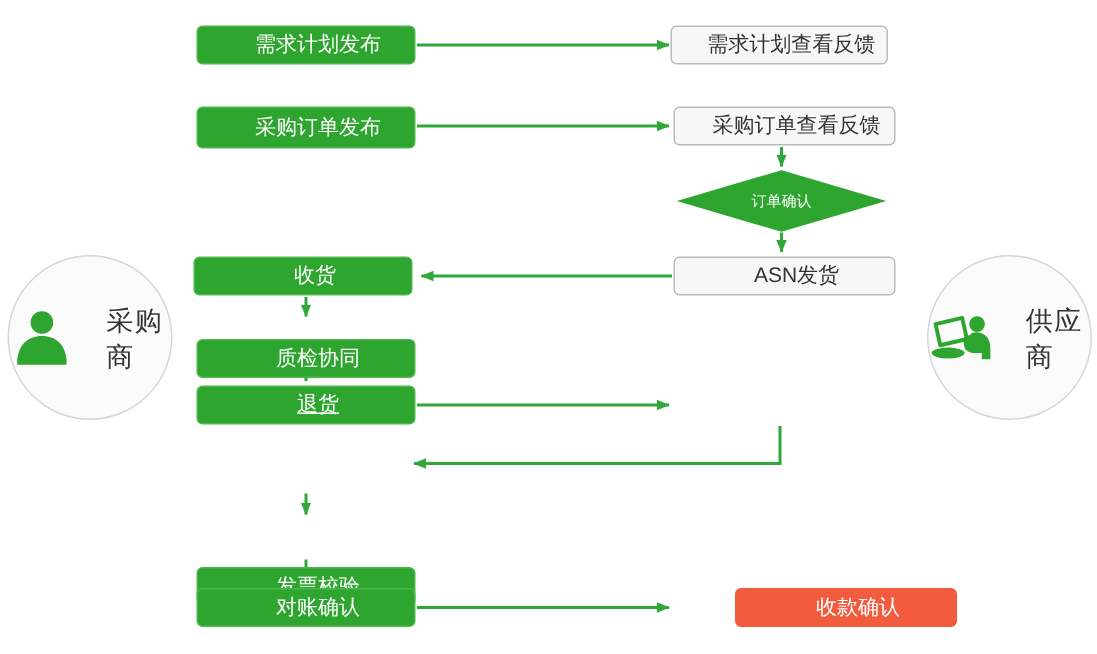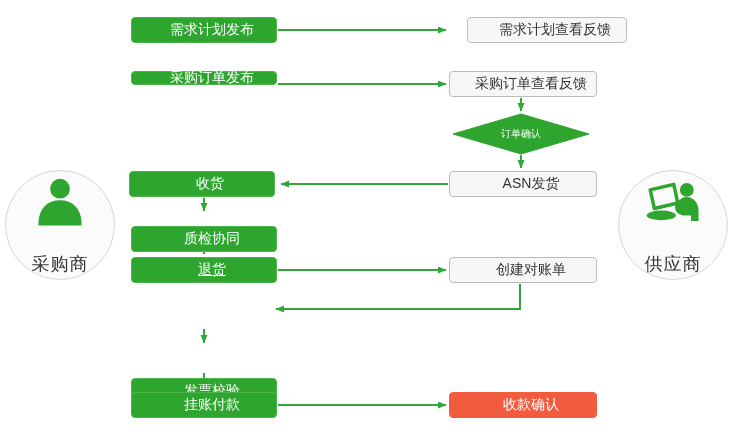--- a/index.html
+++ b/index.html
@@ -15,32 +15,32 @@
   .edges{position:absolute;left:0;top:0;width:731px;height:436px;}
   .edge{stroke:var(--arrow);stroke-width:2;fill:none;}
   .arrhead{fill:var(--arrow);}
   .node{position:absolute;display:flex;align-items:center;justify-content:center;
         font-size:14px;box-sizing:border-box;text-align:center;white-space:nowrap;padding-left:16px;}
   .box-green{background:var(--green);border:1px solid var(--green-border);
              border-radius:4px;color:var(--text-light);}
   .box-white{background:var(--panel-bg);border:1px solid var(--panel-border);
              border-radius:4px;color:var(--text-dark);}
   .box-red{background:var(--red);border:1px solid var(--red);
-           border-radius:4px;color:var(--text-light);}
+           border-radius:4px;color:var(--text-light);margin-left:41px;}
   .diamond{position:absolute;}
   .diamond svg{position:absolute;left:0;top:0;width:100%;height:100%;overflow:visible;}
   .diamond .dlabel{position:absolute;left:0;top:0;width:100%;height:100%;
         display:flex;align-items:center;justify-content:center;font-size:10px;}
   .d-green polygon{fill:var(--green);stroke:var(--green);}
   .d-green .dlabel{color:var(--text-light);}
   .d-gray polygon{fill:var(--diamond-gray-bg);stroke:var(--diamond-gray-border);stroke-width:1;}
   .d-gray .dlabel{color:var(--text-dark);}
   .actor{position:absolute;width:110px;height:110px;border-radius:50%;
          background:var(--circle-bg);border:1px solid var(--circle-border);
-         display:flex;flex-direction:column;align-items:center;justify-content:center;
+         display:flex;flex-direction:row;align-items:center;justify-content:center;
          box-sizing:border-box;gap:21px;}
   .actor .glyph{width:58px;height:52px;margin-top:2px;}
   .actor .glyph .fillg{fill:var(--green);}
   .actor .glyph .strokeg{fill:none;stroke:var(--green);stroke-width:5;stroke-linejoin:round;}
   .actor .alabel{font-size:18px;color:var(--text-dark);margin-top:2px;letter-spacing:1px;}
 </style>
 </head>
 <body>
 
 <div class="stage">
@@ -59,41 +59,40 @@
     <path class="edge" d="M204,198 L204,211" marker-end="url(#arr)"></path>
     <path class="edge" d="M204,241 L204,254" marker-end="url(#arr)"></path>
     <path class="edge" d="M278,270 L446,270" marker-end="url(#arr)"></path>
     <path class="edge" d="M520,284 L520,309 L276,309" marker-end="url(#arr)"></path>
     <path class="edge" d="M204,329 L204,343" marker-end="url(#arr)"></path>
     <path class="edge" d="M204,373 L204,388" marker-end="url(#arr)"></path>
     <path class="edge" d="M278,405 L446,405" marker-end="url(#arr)"></path>
   </svg>
 
   <div class="node box-green" style="left:131px;top:17px;width:146px;height:26px;">需求计划发布</div>
-  <div class="node box-green" style="left:131px;top:71px;width:146px;height:14px;">采购订单发布</div>
+  <div class="node box-green" style="left:131px;top:71px;width:146px;height:28px;">采购订单发布</div>
   <div class="node box-green" style="left:129px;top:171px;width:146px;height:26px;">收货</div>
   <div class="node box-green" style="left:131px;top:226px;width:146px;height:26px;">质检协同</div>
   <div class="node box-green" style="left:131px;top:257px;width:146px;height:26px;text-decoration:underline;">退货</div>
 
 
   <div class="node box-green" style="left:131px;top:346px;width:146px;height:26px;margin-top:32px;">发票校验</div>
-  <div class="node box-green" style="left:131px;top:392px;width:146px;height:26px;">挂账付款</div>
+  <div class="node box-green" style="left:131px;top:392px;width:146px;height:26px;">对账确认</div>
 
-  <div class="node box-white" style="left:467px;top:17px;width:160px;height:26px;">需求计划查看反馈</div>
+  <div class="node box-white" style="left:447px;top:17px;width:145px;height:26px;">需求计划查看反馈</div>
   <div class="node box-white" style="left:449px;top:71px;width:148px;height:26px;">采购订单查看反馈</div>
 
   <div class="diamond d-green" style="left:453px;top:114px;width:136px;height:40px;">
     <svg viewBox="0 0 136 40" preserveAspectRatio="none">
       <polygon points="68,0 136,20 68,40 0,20"></polygon>
     </svg>
     <span class="dlabel">订单确认</span>
   </div>
 
   <div class="node box-white" style="left:449px;top:171px;width:148px;height:26px;">ASN发货</div>
-  <div class="node box-white" style="left:449px;top:257px;width:148px;height:26px;">创建对账单</div>
   <div class="node box-red" style="left:449px;top:392px;width:148px;height:26px;">收款确认</div>
 
   <div class="actor" style="left:5px;top:170px;">
     <svg class="glyph" viewBox="0 0 64 58">
       <circle class="fillg" cx="32" cy="13" r="11"></circle>
       <path class="fillg" d="M32,26 C18,26 9,35 8,50 L8,54 L56,54 L56,50 C55,35 46,26 32,26 Z"></path>
     </svg>
     <div class="alabel">采购商</div>
   </div>
 

